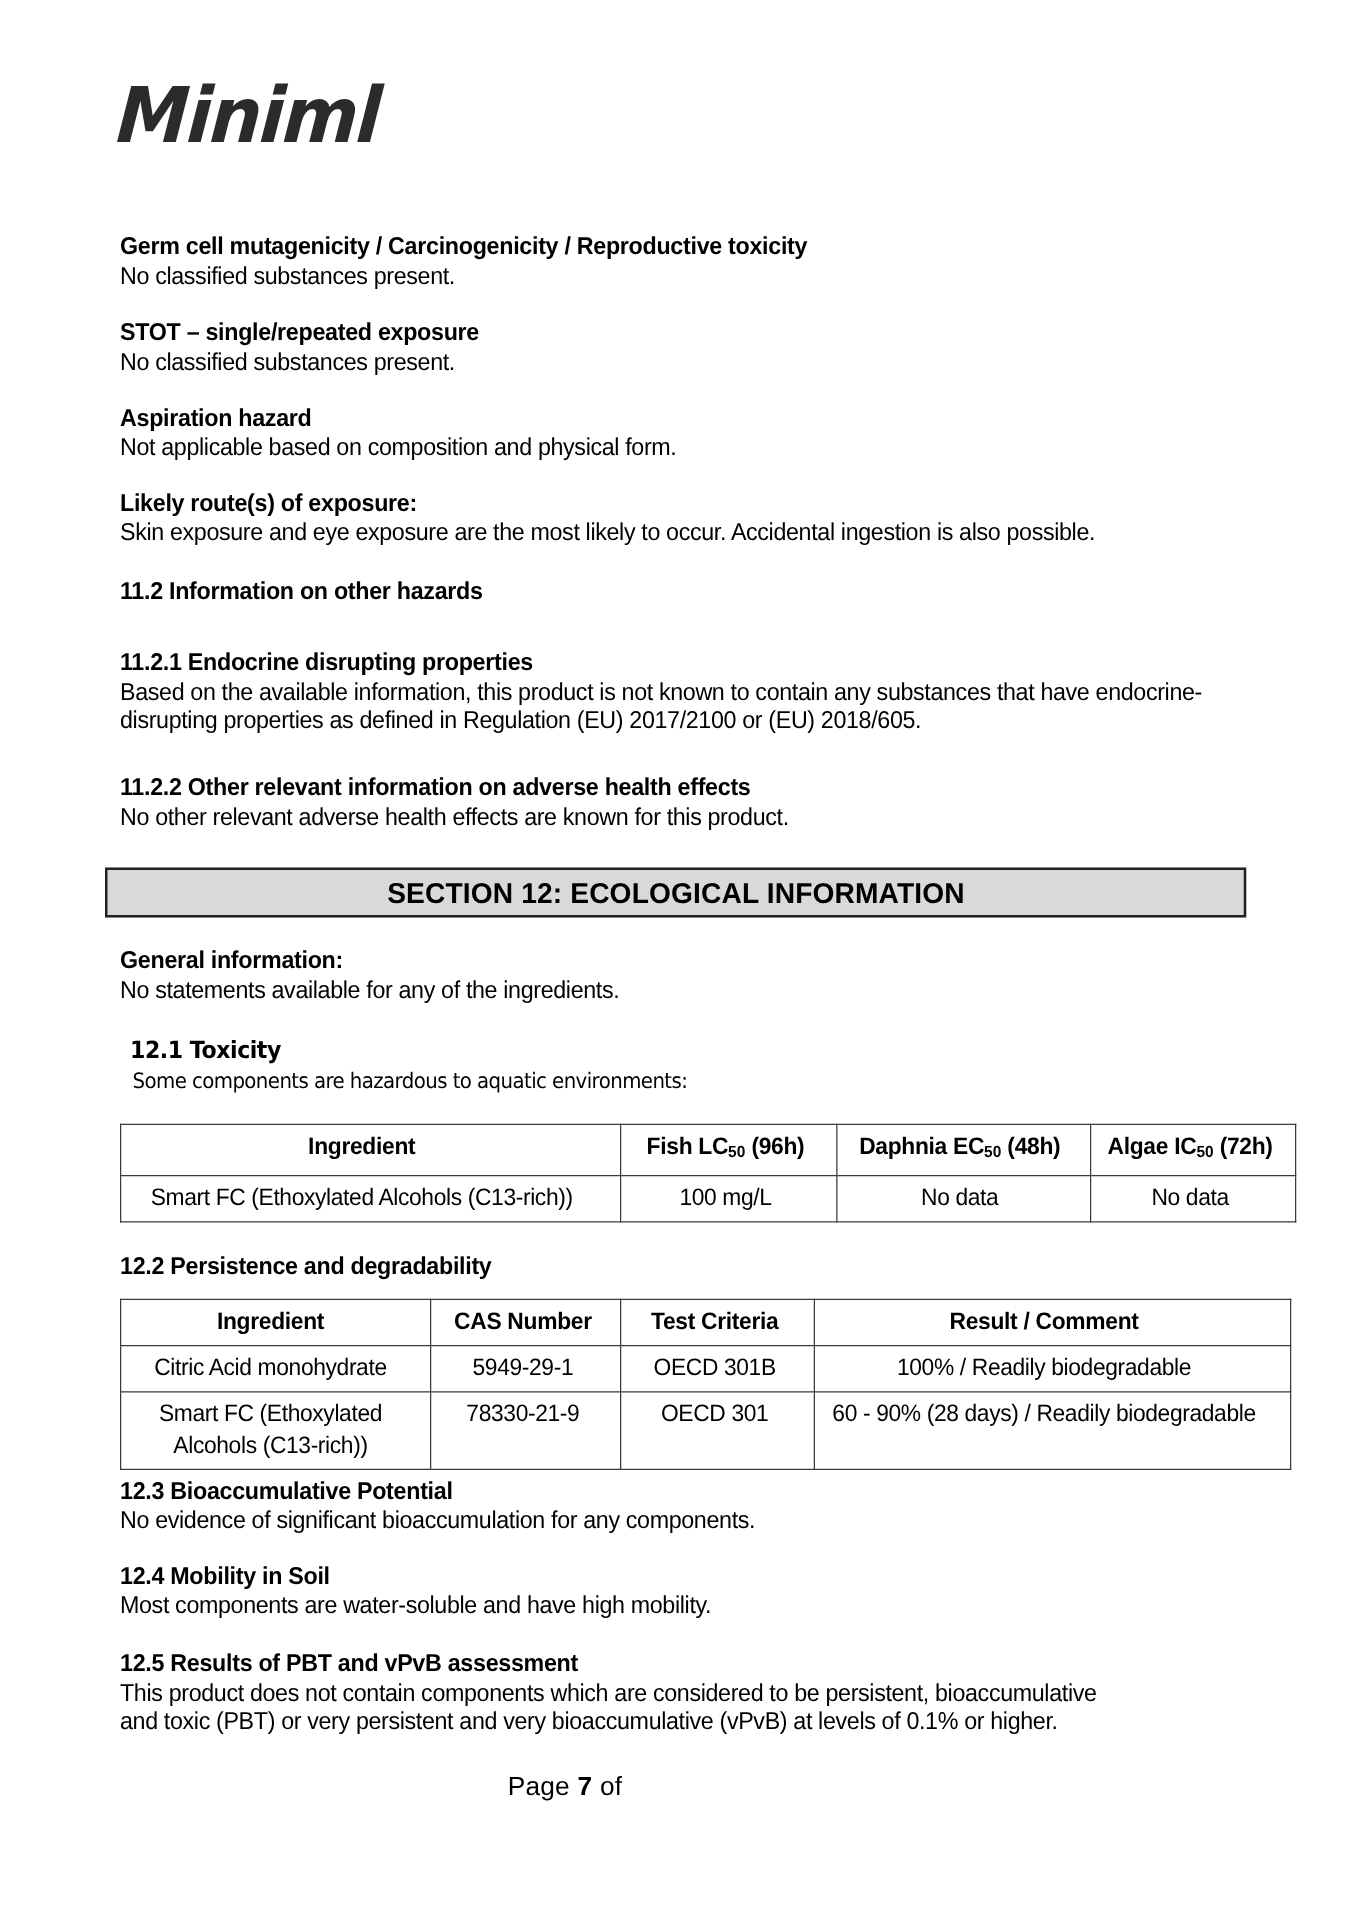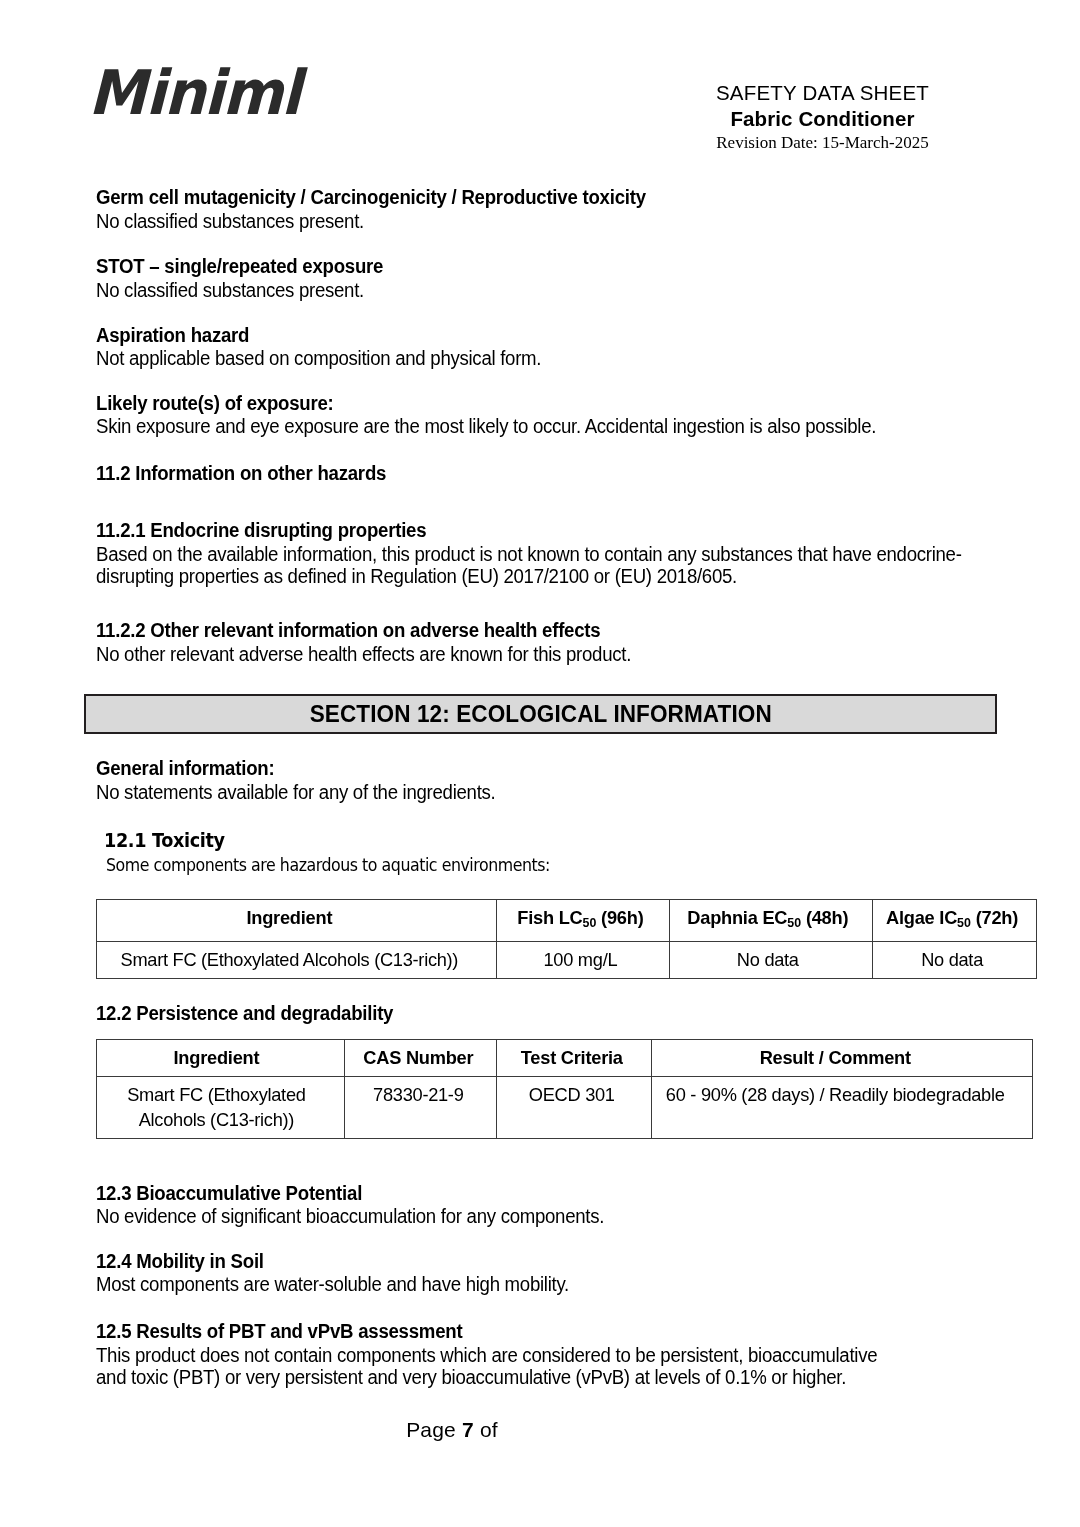--- a/index.html
+++ b/index.html
@@ -212,25 +212,20 @@
   }
   .footer b { font-weight: 700; }
 </style>
 </head>
 <body>
 
 <div class="page">
 
   <div class="header">
     <div class="logo">Miniml</div>
-    <div class="header-right">
-      <div class="hr-line1">SAFETY DATA SHEET</div>
-      <div class="hr-line2">Fabric Conditioner</div>
-      <div class="hr-line3">Revision Date: 15-March-2025</div>
-    </div>
   </div>
 
   <div class="content">
 
     <div class="blk h-bold" style="left:96px; top:184px;">Germ cell mutagenicity / Carcinogenicity / Reproductive toxicity</div>
     <div class="blk p-norm nowrap" style="left:96px; top:208px;">No classified substances present.</div>
 
     <div class="blk h-bold" style="left:96px; top:253px;">STOT – single/repeated exposure</div>
     <div class="blk p-norm nowrap" style="left:96px; top:277px;">No classified substances present.</div>
 
@@ -321,20 +316,34 @@
             <span class="cellinner">Test Criteria</span>
           </th>
           <th>
             <span class="cellinner">Result / Comment</span>
           </th>
         </tr>
       </thead>
       <tbody>
         <tr>
           <td>
+            <span class="cellinner">Citric Acid monohydrate</span>
+          </td>
+          <td>
+            <span class="cellinner">5949-29-1</span>
+          </td>
+          <td>
+            <span class="cellinner">OECD 301B</span>
+          </td>
+          <td>
+            <span class="cellinner">100% / Readily biodegradable</span>
+          </td>
+        </tr>
+        <tr>
+          <td>
             <span class="cellinner">Smart FC (Ethoxylated Alcohols (C13-rich))</span>
           </td>
           <td>
             <span class="cellinner">78330-21-9</span>
           </td>
           <td>
             <span class="cellinner">OECD 301</span>
           </td>
           <td>
             <span class="cellinner">60 - 90% (28 days) / Readily biodegradable</span>

